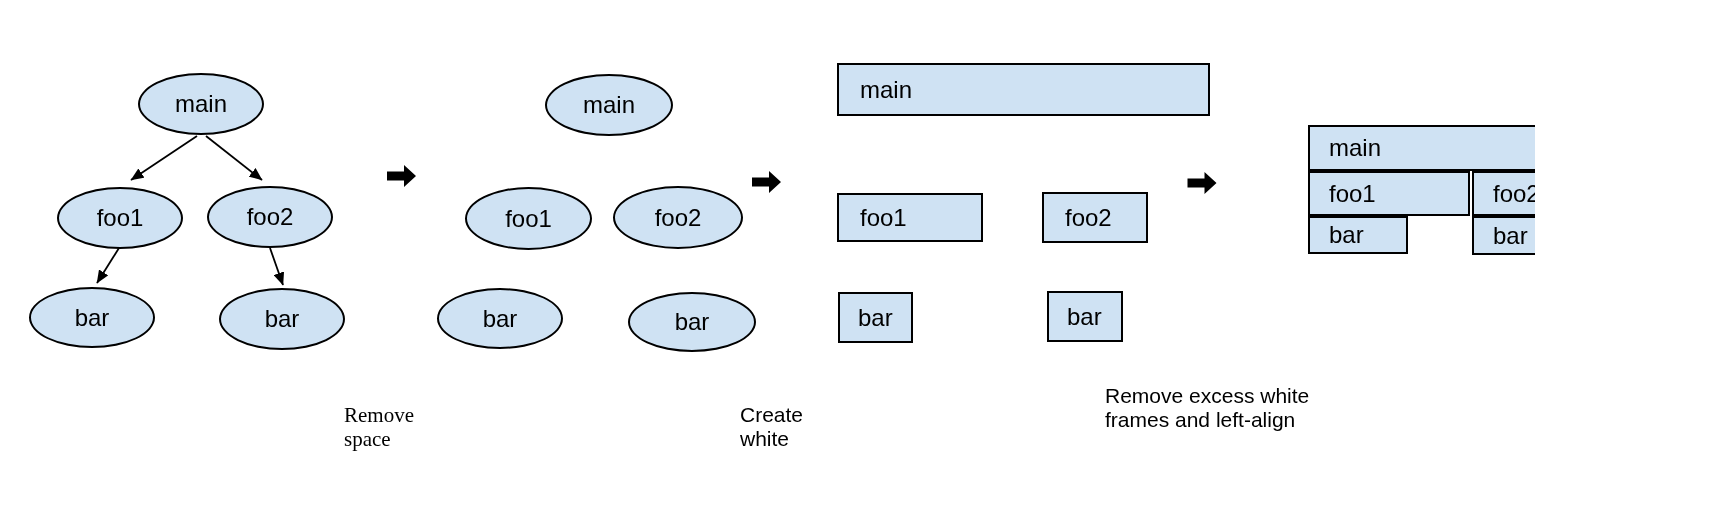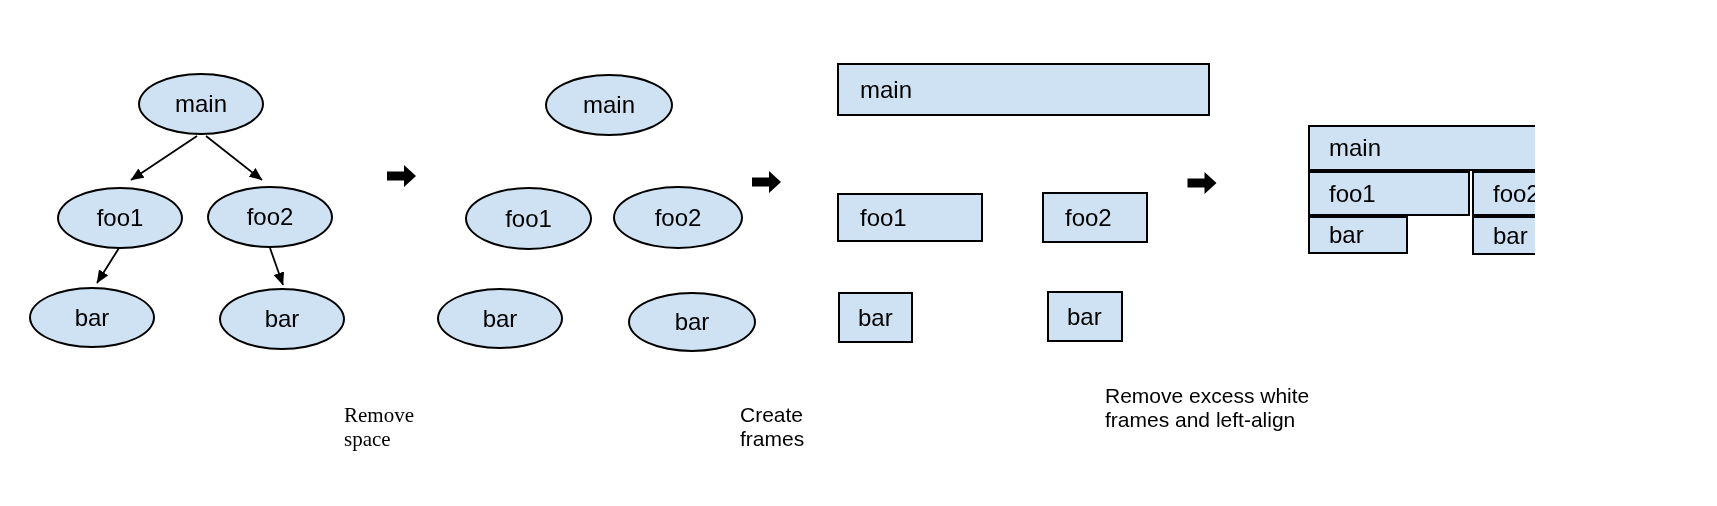--- a/index.html
+++ b/index.html
@@ -133,20 +133,20 @@
       <span class="lbl">bar</span>
     </div>
   </div>
 
   <div class="caption" style="left:344px; top:403px;font-family:Liberation Serif, serif;">
     <div>Remove</div>
     <div>space</div>
   </div>
   <div class="caption" style="left:740px; top:403px;">
     <div>Create</div>
-    <div>frames</div>
+    <div>white</div>
   </div>
   <div class="caption" style="left:1105px; top:384px;">
     <div>Remove excess white</div>
     <div>frames and left-align</div>
   </div>
 
 </div>
 
 </body></html>

